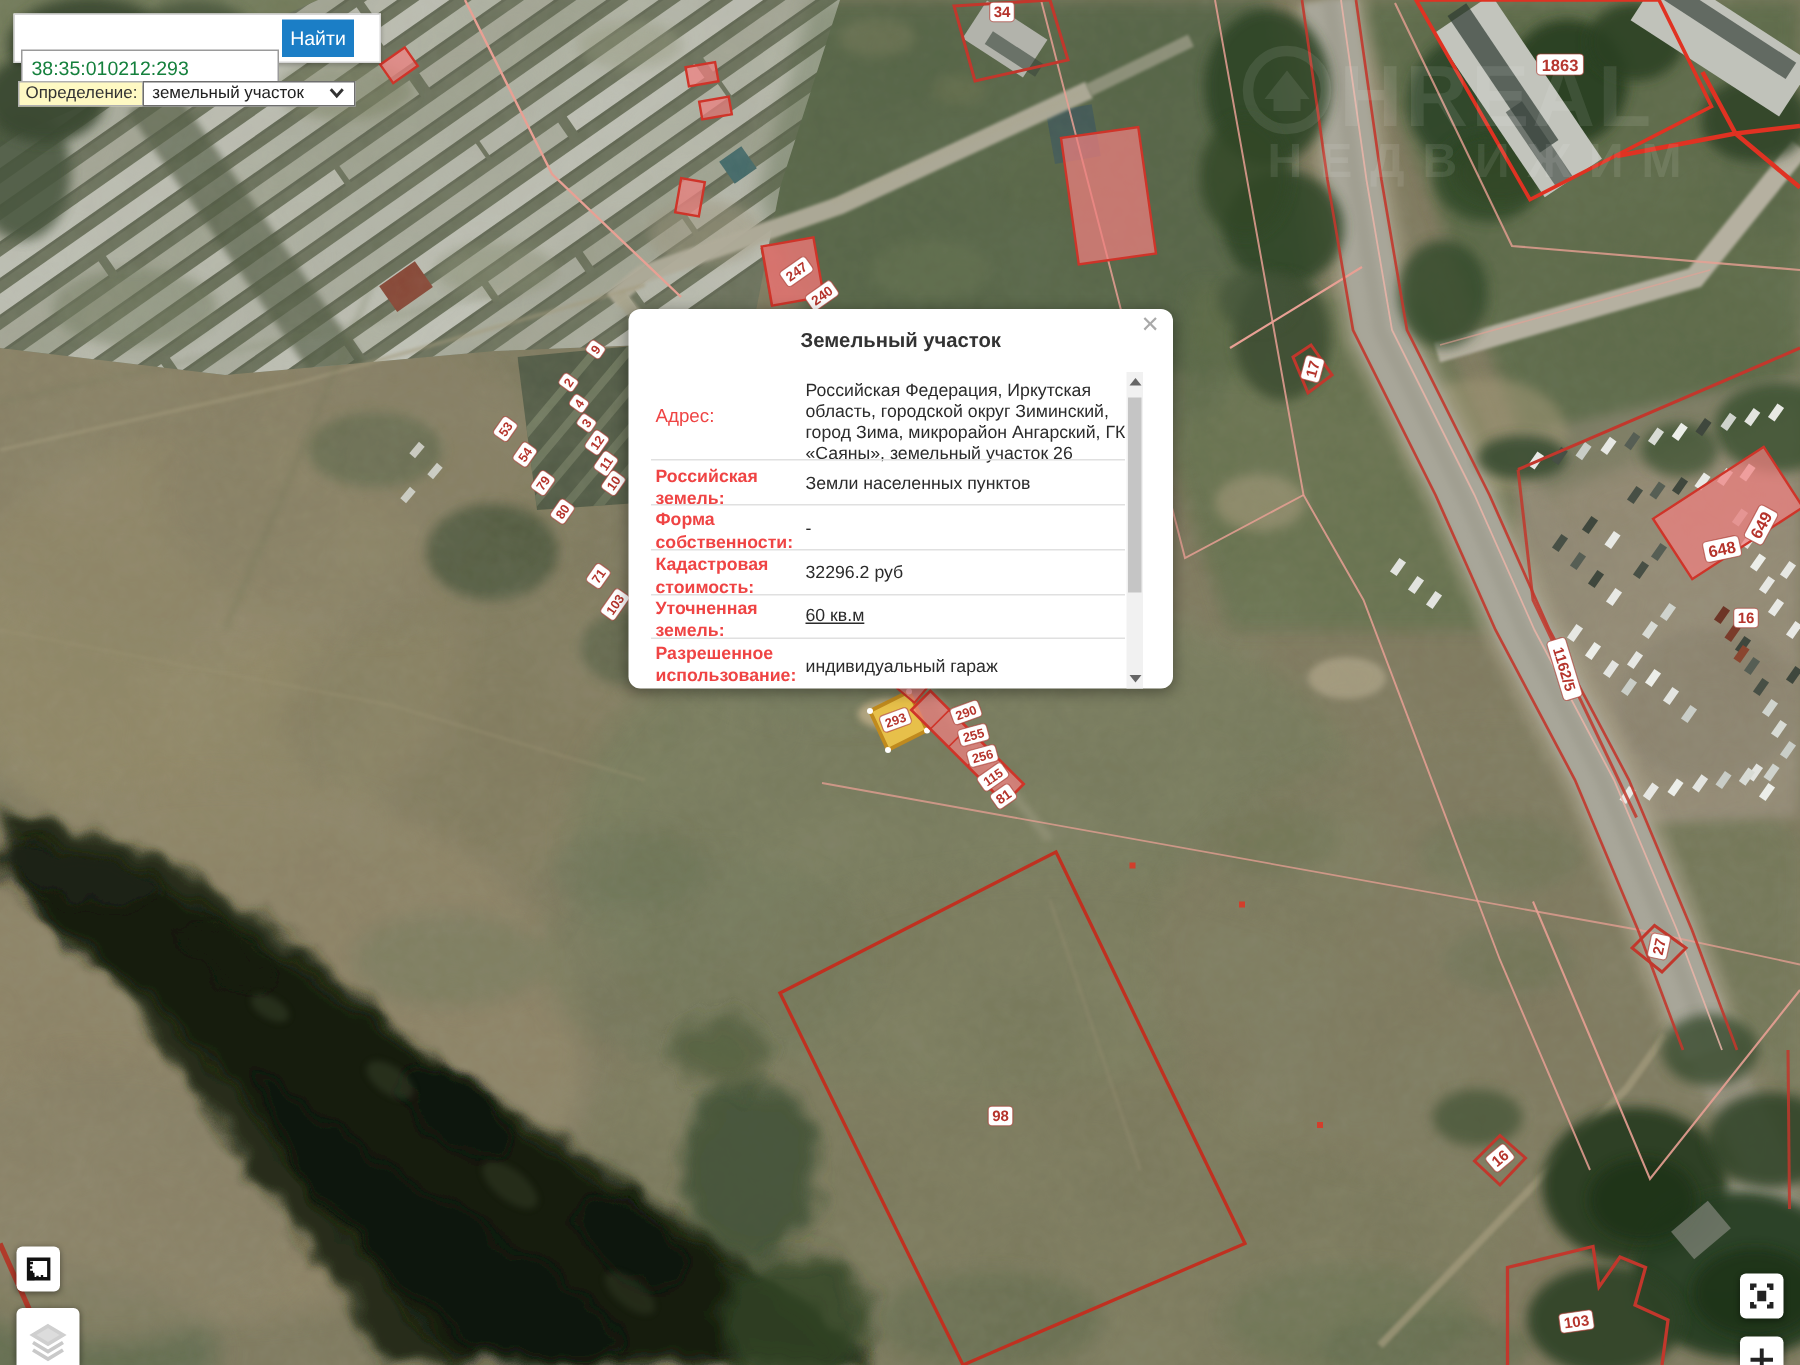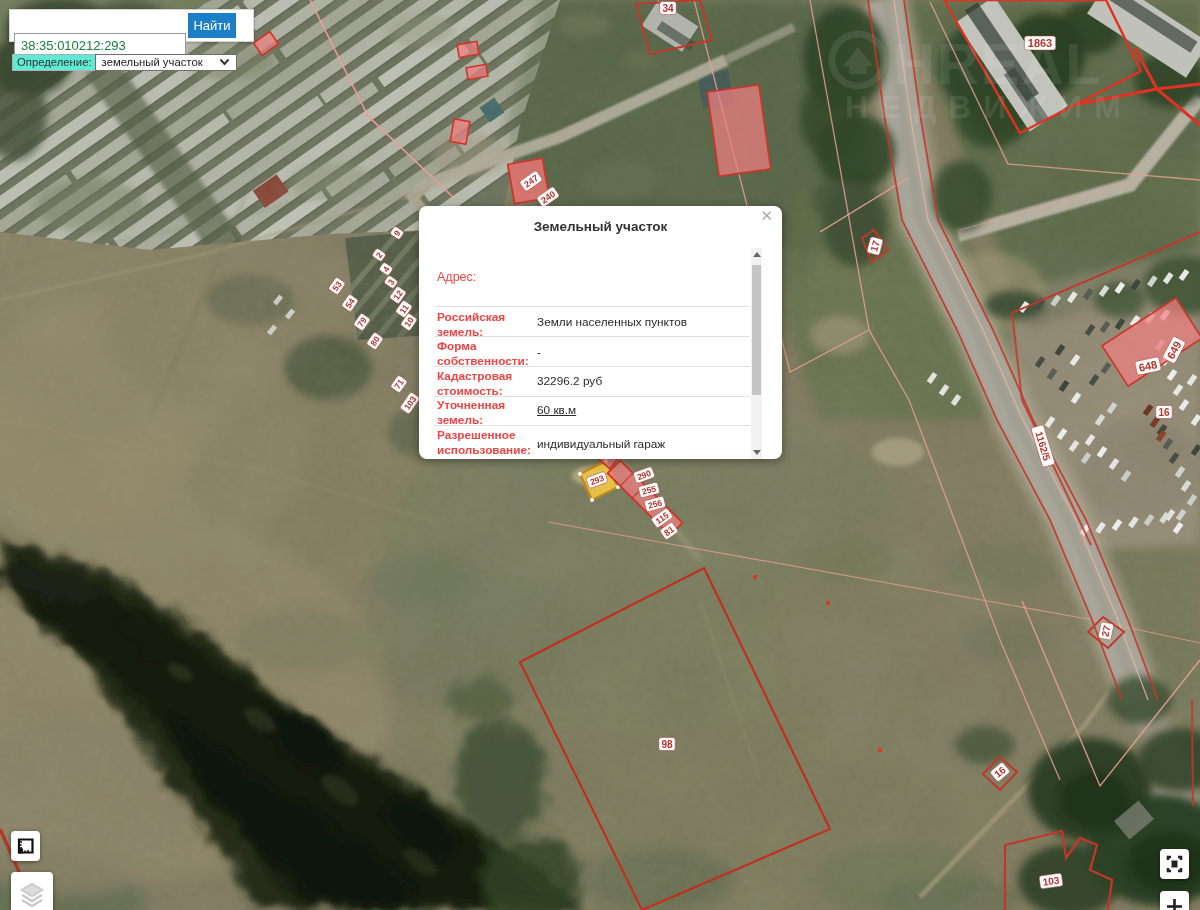--- a/index.html
+++ b/index.html
@@ -1,21 +1,21 @@
 <!DOCTYPE html>
 <html><head><meta charset="utf-8">
 <style>
 * { margin:0; padding:0; box-sizing:border-box; }
 html,body { width:1200px; height:910px; overflow:hidden; font-family:"Liberation Sans",sans-serif; -webkit-font-smoothing:antialiased; }
 #map { position:absolute; left:0; top:0; width:1200px; height:910px; }
 .searchwrap { position:absolute; left:9px; top:9px; width:245px; height:33px; background:#fff; border:1px solid #d6d6d6; box-shadow:0 1px 3px rgba(0,0,0,.25); }
 .searchwrap input { position:absolute; left:4px; top:3px; width:172px; height:25px; border:1px solid #9a9a9a; font-family:"Liberation Sans",sans-serif; font-size:13px; color:#15803d; padding-left:6px;margin-top:20px; }
 .searchwrap .btn { position:absolute; left:178px; top:3px; width:48px; height:25px; background:#1b7ec6; color:#fff; font-size:13px; text-align:center; line-height:25px; }
 .defrow { position:absolute; left:12px; top:54px; height:17px; display:flex; }
-.defrow .lab { background:#5eead4; border:1px solid #b0b0b0; border-right:none; font-size:11.3px; color:#333; padding:1px 3px 1px 4px; line-height:13px; }
+.defrow .lab { background:#fef9c3; border:1px solid #b0b0b0; border-right:none; font-size:11.3px; color:#333; padding:1px 3px 1px 4px; line-height:13px; }
 .defrow .sel { background:#fff; border:1px solid #6e6e6e; font-size:11.3px; color:#222; padding:1px 6px; line-height:13px; width:142px; position:relative; }
 .defrow .sel .chev { position:absolute; right:6px; top:3px; }
 .card { position:absolute; left:419px; top:206px; width:363px; height:253px; background:#fff; border-radius:8px; box-shadow:0 2px 10px rgba(0,0,0,.4); }
 .card .title { position:absolute; left:0; top:13px; width:100%; text-align:center; font-size:13.5px; font-weight:bold; color:#333; }
 .card .close { position:absolute; right:9px; top:1px; font-size:15px; color:#a9a9a9; }
 .card .lbl { position:absolute; left:18px; width:100px; font-size:11.8px; font-weight:bold; color:#ef4444; line-height:14.5px; }
 .card .val { position:absolute; left:118px; width:215px; font-size:11.8px; color:#2b2b2b; line-height:14px; }
 .card .sep { position:absolute; left:15px; width:316px; border-top:1px solid #e0e0e0; }
 .scroll { position:absolute; left:332px; top:42px; width:11px; height:211px; background:#f1f1f1; }
 .scroll .thumb { position:absolute; left:1px; top:17px; width:9px; height:130px; background:#c5c5c5; }
@@ -708,20 +708,21 @@
     <svg class="chev" width="11" height="8" viewBox="0 0 11 8">
         <path d="M1.5,1.5 L5.5,6 L9.5,1.5" stroke="#333" stroke-width="1.9" fill="none"></path>
       </svg>
   </div>
 </div>
 
 <div class="card">
   <div class="title">Земельный участок</div>
   <div class="close">✕</div>
   <div class="lbl" style="top:64px; font-weight:normal; font-size:12.5px;">Адрес:</div>
+  <div class="val" style="top:47px;">Российская Федерация, Иркутская область, городской округ Зиминский, город Зима, микрорайон Ангарский, ГК «Саяны», земельный участок 26</div>
   <div class="sep" style="top:100px;"></div>
   <div class="lbl" style="top:104px;">Российская земель:</div>
   <div class="val" style="top:109px;">Земли населенных пунктов</div>
   <div class="sep" style="top:130px;"></div>
   <div class="lbl" style="top:133px;">Форма собственности:</div>
   <div class="val" style="top:139px;">-</div>
   <div class="sep" style="top:160px;"></div>
   <div class="lbl" style="top:163px;">Кадастровая стоимость:</div>
   <div class="val" style="top:168px;">32296.2 руб</div>
   <div class="sep" style="top:190px;"></div>

